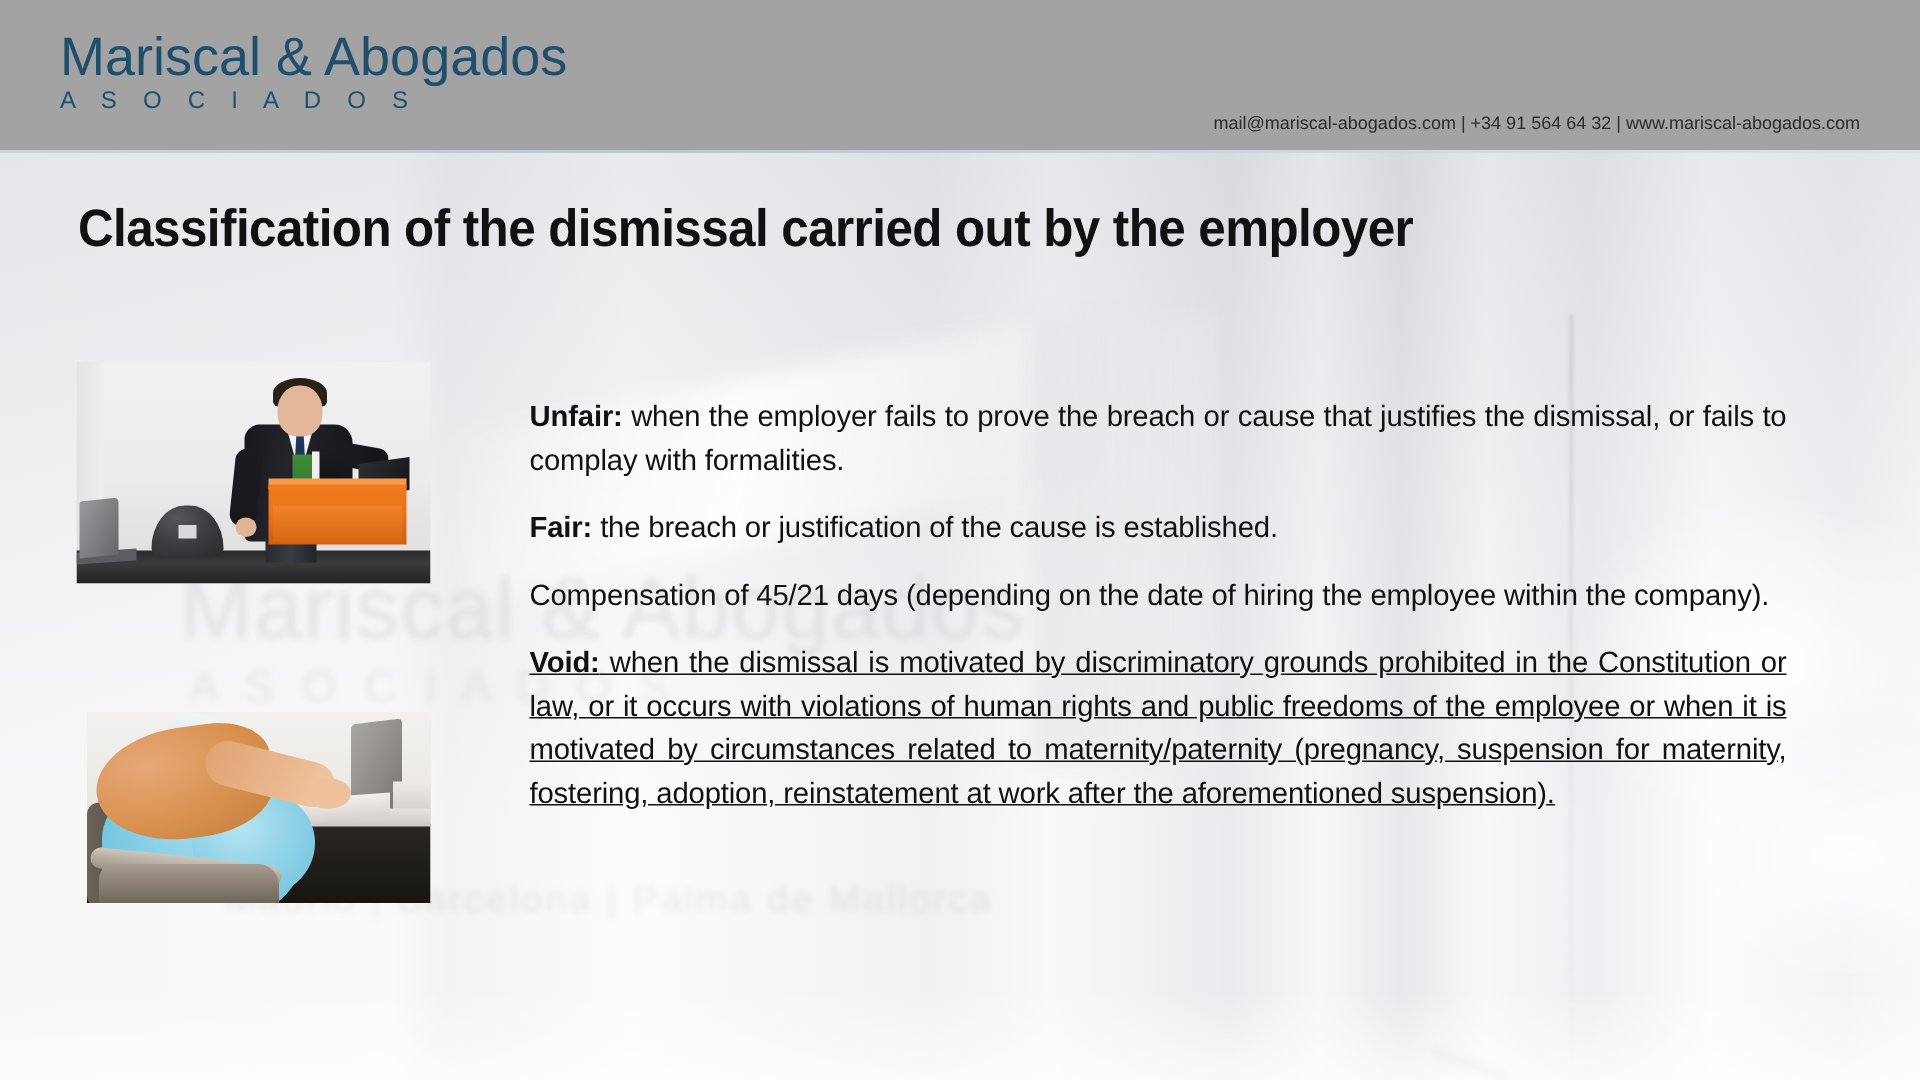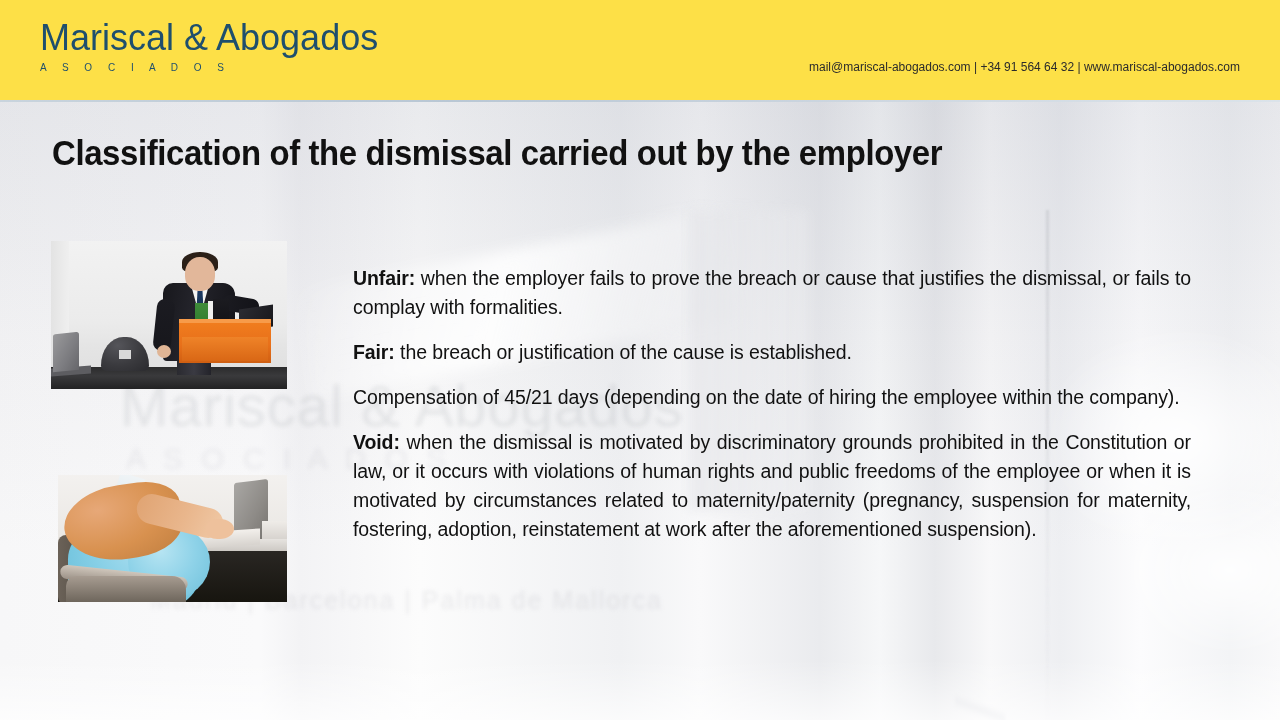--- a/index.html
+++ b/index.html
@@ -135,57 +135,57 @@
     user-select: none;
   }
 
   
   .header {
     position: absolute;
     left: 0;
     top: 0;
     width: 1280px;
     height: 100px;
-    background: #fde047;
+    background: #a3a3a3;
   }
   .logo-block {
     position: absolute;
     left: 40px;
     top: 18px;
   }
   .logo-main {
     font-size: 36px;
     line-height: 40px;
     color: #1f4f6d;
     font-weight: 400;
     letter-spacing: 0px;
     white-space: nowrap;
   }
   .logo-sub {
-    font-size: 10px;
+    font-size: 16px;
     line-height: 16px;
     color: #1f4f6d;
     letter-spacing: 6.5px;
     margin-top: 2px;
     white-space: nowrap;
   }
   .hashtag {
     position: absolute;
     right: 40px;
     top: 28px;
     font-size: 22px;
     line-height: 26px;
     color: #0d0d0d;
     white-space: nowrap;
     text-align: right;
   }
   .contact-line {
     position: absolute;
     right: 40px;
-    top: 60px;
+    top: 75px;
     font-size: 12px;
     line-height: 15px;
     color: #2b2b2b;
     white-space: nowrap;
     text-align: center;
   }
   .header-rule {
     position: absolute;
     left: 0;
     top: 100px;
@@ -430,21 +430,21 @@
     width: 838px;
   }
   .para {
     font-size: 19.5px;
     line-height: 29px;
     color: #111111;
     text-align: justify;
     margin: 0 0 16px 0;
     letter-spacing: -0.1px;
   }
-  .para:last-child { margin-bottom: 0; }
+  .para:last-child { margin-bottom: 0; text-decoration: underline; }
   .para b { font-weight: bold; }
 </style>
 </head>
 <body>
 
 <div class="slide">
 
   <div class="bg-photo">
     <div class="bg-soft-shape-a"></div>
     <div class="bg-soft-shape-b"></div>

